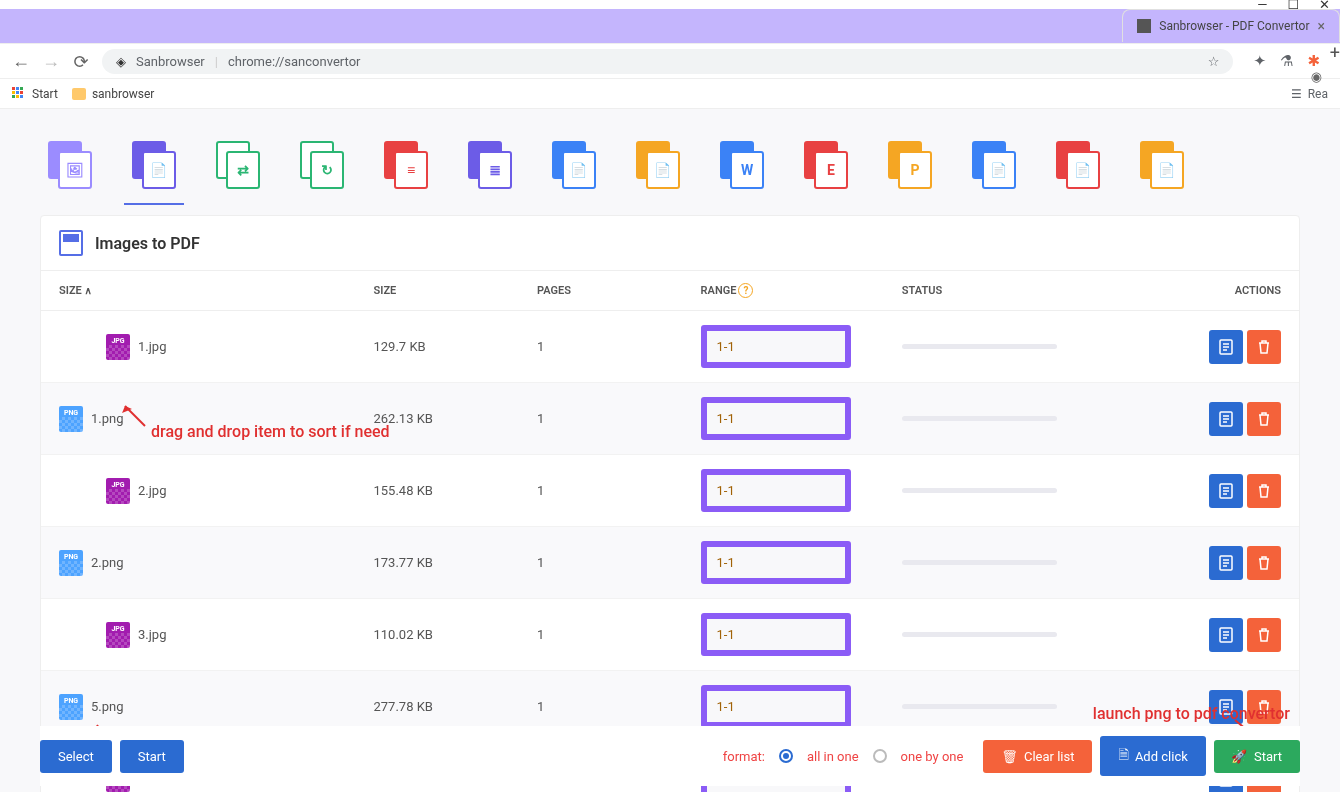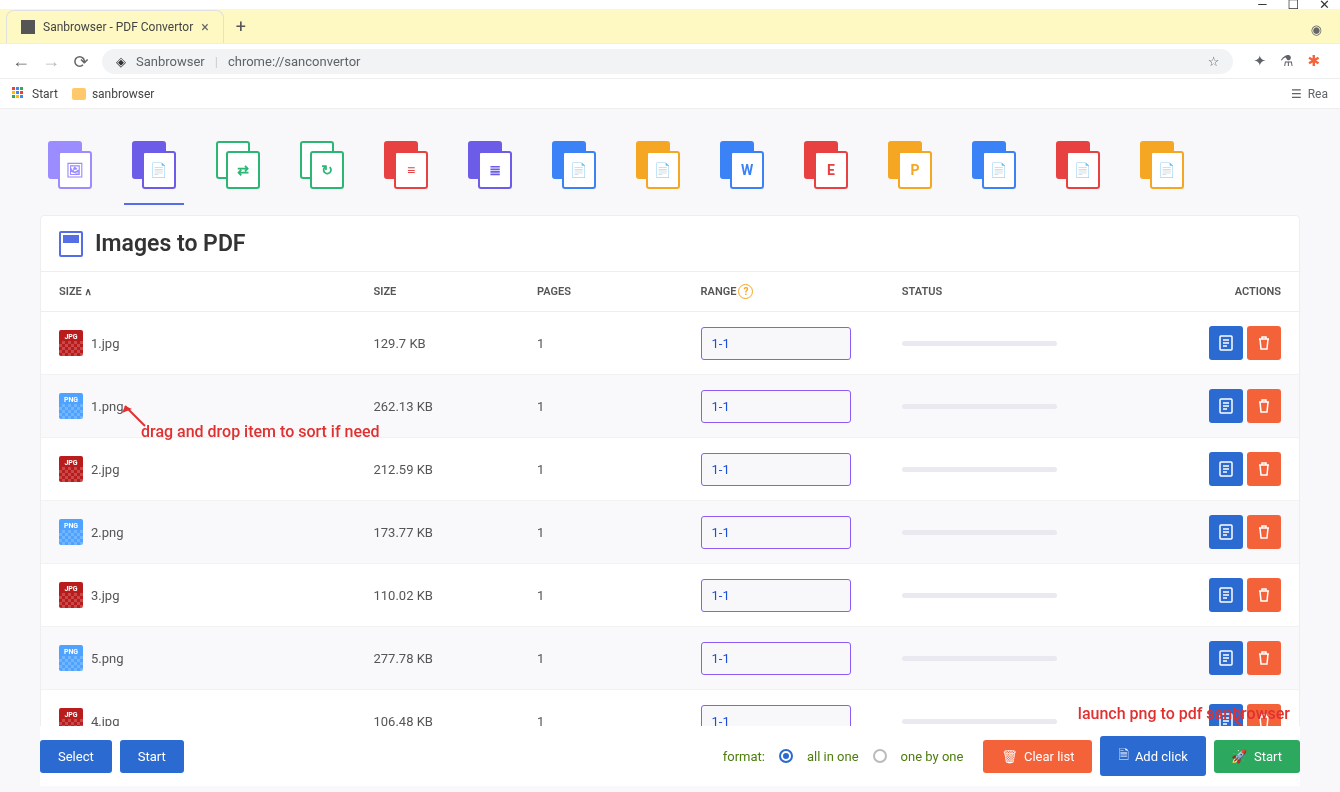--- a/index.html
+++ b/index.html
@@ -2,21 +2,21 @@
 <html><head>
   <meta charset="utf-8">
   <style>
     * { margin: 0; padding: 0; box-sizing: border-box; font-family: -apple-system, BlinkMacSystemFont, "Segoe UI", Roboto, sans-serif; }
     body { background: #fff; color: #333; font-size: 13px; overflow: hidden; }
 
     
     .window-bar { height: 9px; display: flex; justify-content: flex-end; align-items: center; padding-right: 10px; gap: 20px; }
 
     
-    .tab-strip { height: 34px; display: flex; align-items: flex-end; background: #fef9c3; }
+    .tab-strip { height: 34px; display: flex; align-items: flex-end; background: #c4b5fd; flex-direction: column; }
     .tab { display: flex; align-items: center; gap: 8px; padding: 8px 14px; border-radius: 8px 8px 0 0; font-size: 12px; color: #444; border: 1px solid #e0e0e0; border-bottom: none; margin-left: 6px; }
     .tab .fav { width: 14px; height: 14px; background: #555; }
     .close-x { color: #666; font-size: 14px; }
     .newtab { color: #555; font-size: 18px; margin-left: 12px; padding-bottom: 6px; }
     .tab-right { margin-left: auto; padding-right: 18px; padding-bottom: 6px; display: flex; gap: 18px; color: #666; }
 
     
     .addr-bar { height: 36px; display: flex; align-items: center; gap: 12px; padding: 0 12px; border-top: 1px solid #eee; border-bottom: 1px solid #eee; }
     .nav-btn { color: #666; font-size: 18px; width: 18px; text-align: center; }
     .nav-btn.disabled { color: #bbb; }
@@ -45,51 +45,51 @@
     .tool-tab.active::after { content: ''; position: absolute; bottom: -10px; left: 0; right: 0; height: 2px; background: #556ee6; }
     .doc-icon { width: 44px; height: 48px; position: relative; }
     .doc-back { position: absolute; top: 0; left: 0; width: 34px; height: 38px; border: 2px solid; border-radius: 3px; background: #fff; }
     .doc-front { position: absolute; bottom: 0; right: 0; width: 34px; height: 38px; border: 2px solid; border-radius: 3px; background: #fff; display: flex; align-items: center; justify-content: center; font-size: 14px; font-weight: bold; }
 
     
     .panel { background: #fff; border: 1px solid #eee; border-radius: 4px; margin-top: 20px; }
     .panel-head { display: flex; align-items: center; gap: 12px; padding: 14px 18px; border-bottom: 1px solid #eee; }
     .head-icon { width: 24px; height: 26px; border: 2px solid #556ee6; border-radius: 2px; background: #fff; position: relative; display:flex;align-items:center;justify-content:center; }
     .head-icon::before { content:''; position:absolute; top:2px; left:2px; right:2px; height:8px; background:#556ee6; }
-    .panel-title { font-size: 23px; font-weight: 600; }
+    .panel-title { font-size: 16px; font-weight: 600; }
 
     
     table { width: 100%; border-collapse: collapse; }
     thead th { text-align: left; font-size: 11px; font-weight: 600; color: #555; padding: 12px 18px; border-bottom: 1px solid #eee; }
     thead th .sort { font-size: 10px; }
     thead th.ra { text-align: right; }
     tbody tr { border-bottom: 1px solid #f2f2f2; }
     tbody tr:nth-child(even) { background: #f9f9fb; }
     tbody td { padding: 14px 18px; font-size: 13px; color: #555; }
     tbody td.ra { text-align: right; white-space: nowrap; }
     .fname { display: flex; align-items: center; gap: 8px; }
     .ftype { width: 24px; height: 26px; border-radius: 2px; display: flex; flex-direction: column; font-size: 7px; color: #fff; }
-    .ftype-jpg { background: #b91c1c; }
+    .ftype-jpg { background: #a21caf; margin-left: 47px; }
     .ftype-png { background: #4da3ff; }
     .ftype .label { text-align: center; padding-top: 3px; font-weight: bold; }
     .ftype .checker { flex: 1; background-image: linear-gradient(45deg,#fff3 25%,transparent 25%,transparent 75%,#fff3 75%),linear-gradient(45deg,#fff3 25%,transparent 25%,transparent 75%,#fff3 75%); background-size: 6px 6px; background-position: 0 0, 3px 3px; }
-    .range-inp { width: 150px; padding: 8px 10px; border: 1px solid #8b5cf6; border-radius: 3px; background: #f8f8fa; font-size: 13px; color: #1d4ed8; }
+    .range-inp { width: 150px; padding: 8px 10px; border: 6px solid #8b5cf6; border-radius: 3px; background: #f8f8fa; font-size: 13px; color: #a16207; }
     .status-bar { width: 155px; height: 5px; background: #e9e9ef; border-radius: 3px; }
     .act-btn { width: 34px; height: 34px; border-radius: 3px; display: inline-flex; align-items: center; justify-content: center; color: #fff; margin-left: 4px; cursor: pointer; }
     .act-file { background: #2b6bd1; }
     .act-del { background: #f4623a; }
 
     
     .bottom-bar { position: absolute; left: 40px; right: 40px; bottom: 12px; display: flex; align-items: center; gap: 8px; background: #fff; padding: 10px 0; }
     .btn { padding: 9px 18px; border-radius: 3px; font-size: 13px; color: #fff; display: inline-flex; align-items: center; gap: 6px; cursor: pointer; border: none; }
     .btn-blue { background: #2b6bd1; text-align: center; }
     .btn-orange { background: #f4623a; }
     .btn-green { background: #2ca95e; }
     .folder-inp { padding: 9px 12px; border: 1px solid #e5e5e5; border-radius: 3px; font-size: 13px; color: #999; width: 320px; background: #fff; }
-    .fmt { display: flex; align-items: center; gap: 14px; margin-left: auto; margin-right: 12px; font-size: 13px; color: #4d7c0f; }
+    .fmt { display: flex; align-items: center; gap: 14px; margin-left: auto; margin-right: 12px; font-size: 13px; color: #ef4444; }
     .radio { width: 14px; height: 14px; border: 2px solid #bbb; border-radius: 50%; display: inline-flex; align-items: center; justify-content: center; }
     .radio.on { border-color: #2b6bd1; }
     .radio.on::after { content: ''; width: 6px; height: 6px; background: #2b6bd1; border-radius: 50%; }
 
     
     .anno { position: absolute; color: #e03030; font-size: 16px; font-weight: 500; pointer-events: none; }
     .arrow-svg { position: absolute; pointer-events: none; }
 
     .qmark { display: inline-flex; width: 15px; height: 15px; border: 1.5px solid #f5a623; border-radius: 50%; color: #f5a623; font-size: 10px; align-items: center; justify-content: center; margin-left: 2px; font-weight:bold; }
   </style>
@@ -321,21 +321,21 @@
           <tr>
             <td>
               <div class="fname">
                 <span class="ftype ftype-jpg">
                   <span class="label">JPG</span>
                   <span class="checker"></span>
                 </span>
                 <span>2.jpg</span>
               </div>
             </td>
-            <td>212.59 KB</td>
+            <td>155.48 KB</td>
             <td>1</td>
             <td><input class="range-inp" value="1-1" style=""></td>
             <td>
               <div class="status-bar"></div>
             </td>
             <td class="ra"><span class="act-btn act-file">
                 <svg width="14" height="16" viewBox="0 0 14 16" fill="none" stroke="#fff" stroke-width="1.5">
                   <rect x="1" y="1" width="12" height="14" rx="1"></rect>
                   <path d="M4 5h6M4 8h6M4 11h4"></path>
                 </svg>
@@ -450,32 +450,32 @@
               </span><span class="act-btn act-del">
                 <svg width="14" height="16" viewBox="0 0 14 16" fill="none" stroke="#fff" stroke-width="1.5">
                   <path d="M2 4h10M5 4V2h4v2M3 4l1 10h6l1-10"></path>
                 </svg>
               </span></td>
           </tr>
         </tbody>
     </table>
   </div>
 
-  <div class="anno" style="top:313px;left:141px">drag and drop item to sort if need</div>
+  <div class="anno" style="top:313px;left:151px">drag and drop item to sort if need</div>
   <svg class="arrow-svg" style="top:292px;left:115px" width="40" height="30">
       <path d="M30 25 L10 5" stroke="#e03030" stroke-width="2"></path>
       <path d="M7 12 L10 5 L17 8 Z" fill="#e03030"></path>
     </svg>
 
   <svg class="arrow-svg" style="bottom:38px;left:68px" width="40" height="40">
       <path d="M30 5 L12 28" stroke="#e03030" stroke-width="2"></path>
       <path d="M8 22 L12 30 L18 26 Z" fill="#e03030"></path>
     </svg>
 
-  <div class="anno" style="bottom:75px;right:50px">launch png to pdf sanbrowser</div>
+  <div class="anno" style="bottom:75px;right:50px">launch png to pdf convertor</div>
   <svg class="arrow-svg" style="bottom:38px;right:60px" width="50" height="45">
       <path d="M5 5 L38 33" stroke="#e03030" stroke-width="2"></path>
       <path d="M32 36 L42 36 L38 26 Z" fill="#e03030"></path>
     </svg>
 
   <div class="bottom-bar">
     <button class="btn btn-blue">Select</button>
     <button class="btn btn-blue">Start</button>
     <div class="fmt">
       <span>format:</span>

